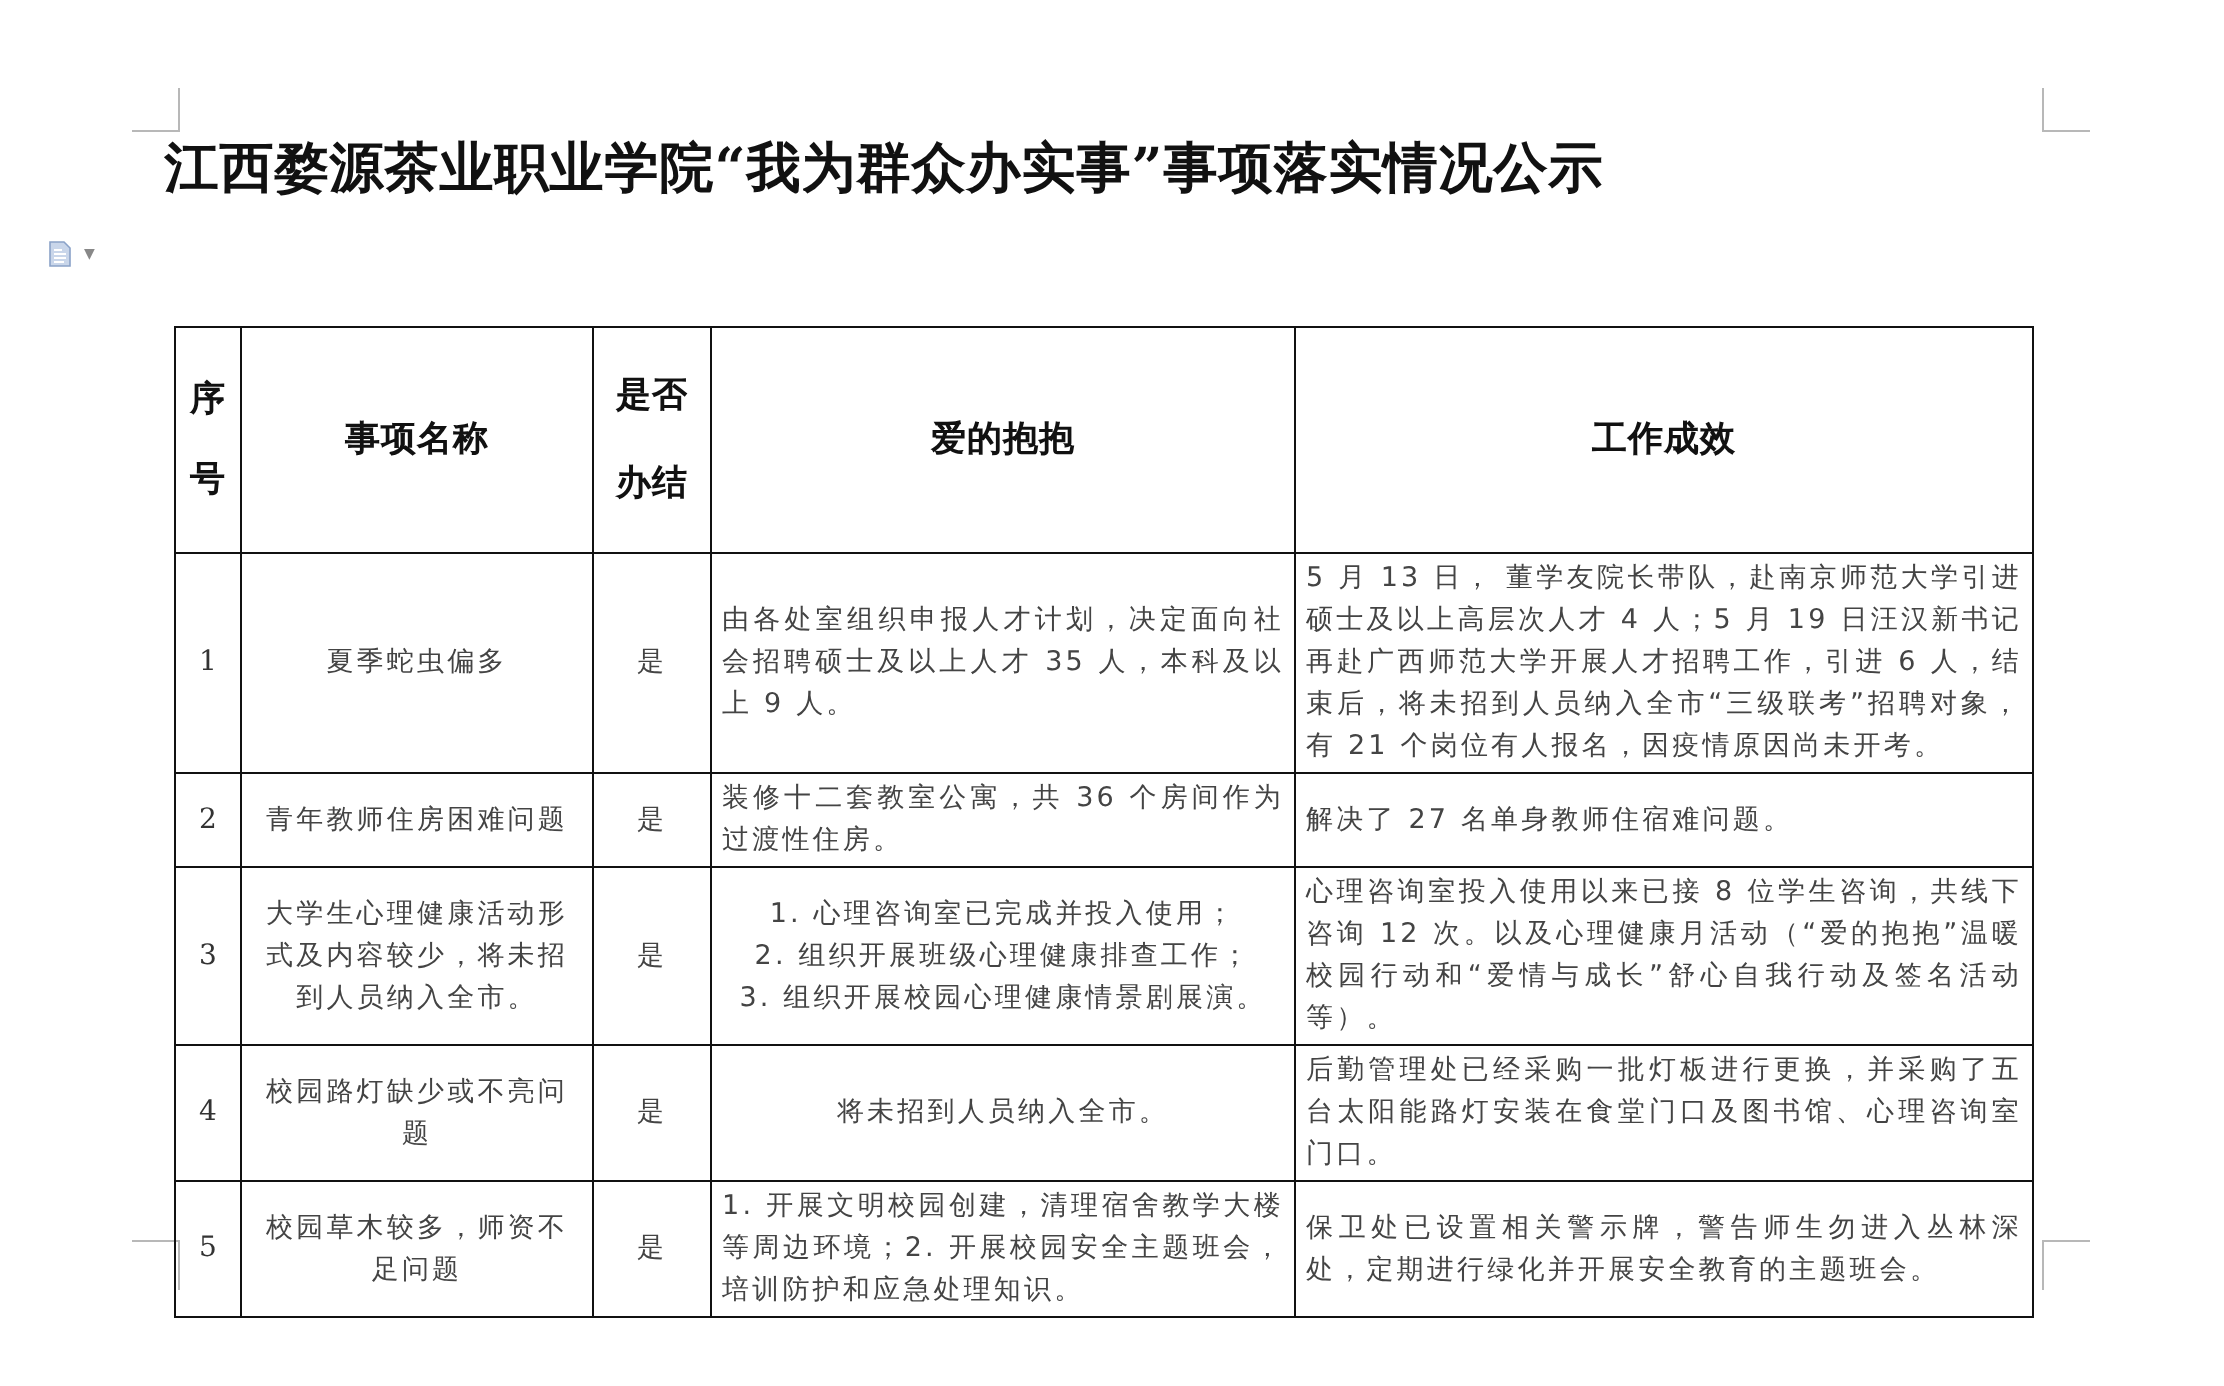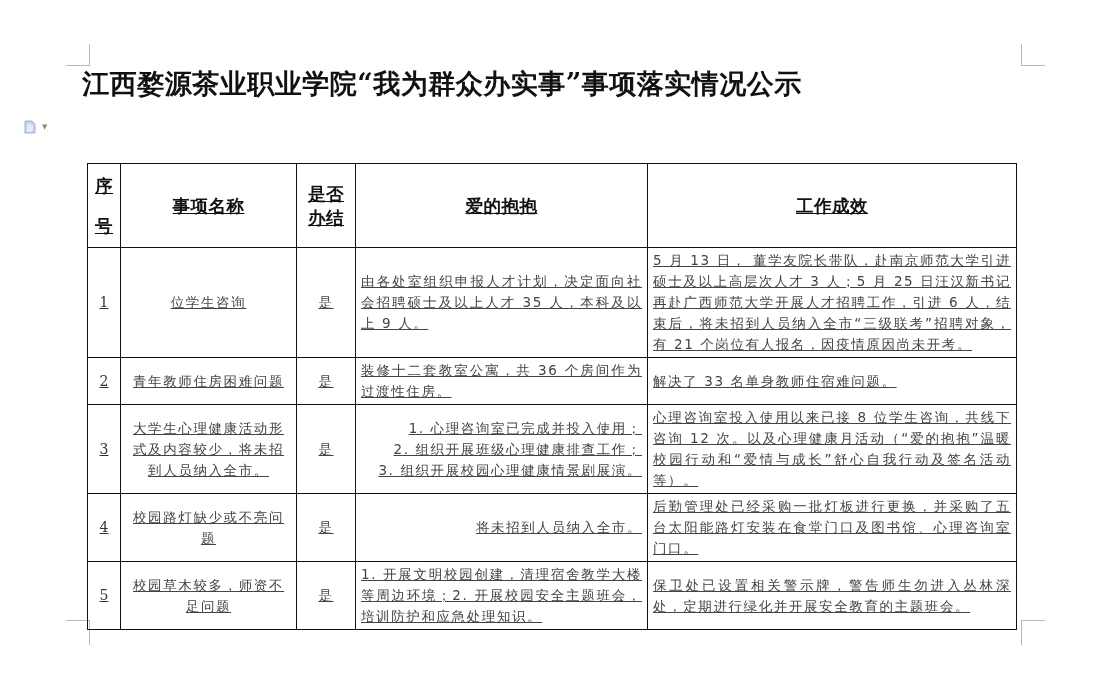--- a/index.html
+++ b/index.html
@@ -22,28 +22,27 @@
   }
 
   table.grid {
     position:absolute; left:87px; top:163px; border-collapse:collapse; table-layout:fixed;
     width:929px;
   }
   table.grid td, table.grid th {
     border:1px solid #111; padding:2px 5px; vertical-align:middle;
     font-family:"DejaVu Sans", sans-serif; font-size:13.5px; color:#444; line-height:21px;
     letter-spacing:1.6px;
-    text-decoration:underline;
   }
   table.grid th {
     font-family:"DejaVu Serif", serif; font-weight:bold; font-size:17.5px; color:#111;
     line-height:40px; letter-spacing:0.5px; padding:0 2px;
   }
   .center { text-align:center; }
-  .left { text-align:right; }
+  .left { text-align:center; }
   .just { text-align:justify; }
   .num { text-align:center; font-family:"DejaVu Serif", serif !important; font-size:14px !important; color:#333 !important; letter-spacing:0 !important;}
 </style>
 </head>
 <body>
 
 <div class="corner c-tl"></div>
 <div class="corner c-tr"></div>
 <div class="corner c-bl"></div>
 <div class="corner c-br"></div>
@@ -64,40 +63,40 @@
     <col style="width:292px">
     <col style="width:369px">
   </colgroup>
   <tbody>
       <tr style="height:84px">
     <th>
           <span style="display:block;width:18px;margin:0 auto;line-height:40px;word-break:break-all;">序号</span>
         </th>
     <th>事项名称</th>
     <th>
-          <span style="display:block;width:40px;margin:1px auto;line-height:24px;word-break:break-all;">是否办结</span>
+          <span style="display:block;width:40px;margin:12px auto;line-height:44px;word-break:break-all;">是否办结</span>
         </th>
     <th>爱的抱抱</th>
     <th>工作成效</th>
   </tr>
 
   <tr style="height:103px">
     <td class="num">1</td>
-    <td class="center">位学生咨询</td>
+    <td class="center">夏季蛇虫偏多</td>
     <td class="center">是</td>
     <td class="just">由各处室组织申报人才计划，决定面向社会招聘硕士及以上人才 35 人，本科及以上 9 人。</td>
-    <td class="just">5 月 13 日， 董学友院长带队，赴南京师范大学引进硕士及以上高层次人才 3 人；5 月 25 日汪汉新书记再赴广西师范大学开展人才招聘工作，引进 6 人，结束后，将未招到人员纳入全市“三级联考”招聘对象，有 21 个岗位有人报名，因疫情原因尚未开考。</td>
+    <td class="just">5 月 13 日， 董学友院长带队，赴南京师范大学引进硕士及以上高层次人才 4 人；5 月 19 日汪汉新书记再赴广西师范大学开展人才招聘工作，引进 6 人，结束后，将未招到人员纳入全市“三级联考”招聘对象，有 21 个岗位有人报名，因疫情原因尚未开考。</td>
   </tr>
 
   <tr style="height:43px">
     <td class="num">2</td>
     <td class="center">青年教师住房困难问题</td>
     <td class="center">是</td>
     <td class="just">装修十二套教室公寓，共 36 个房间作为过渡性住房。</td>
-    <td class="just">解决了 33 名单身教师住宿难问题。</td>
+    <td class="just">解决了 27 名单身教师住宿难问题。</td>
   </tr>
 
   <tr style="height:84px">
     <td class="num">3</td>
     <td class="center">大学生心理健康活动形式及内容较少，将未招到人员纳入全市。</td>
     <td class="center">是</td>
     <td class="left" style="white-space:pre-line;">1. 心理咨询室已完成并投入使用；
 2. 组织开展班级心理健康排查工作；
 3. 组织开展校园心理健康情景剧展演。</td>
     <td class="just">心理咨询室投入使用以来已接 8 位学生咨询，共线下咨询 12 次。以及心理健康月活动（“爱的抱抱”温暖校园行动和“爱情与成长”舒心自我行动及签名活动等）。</td>

